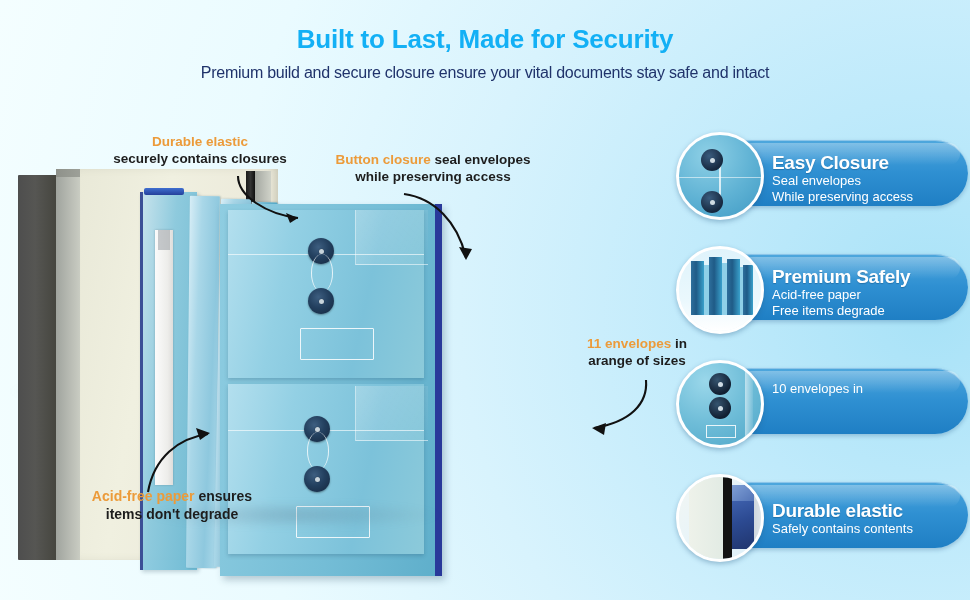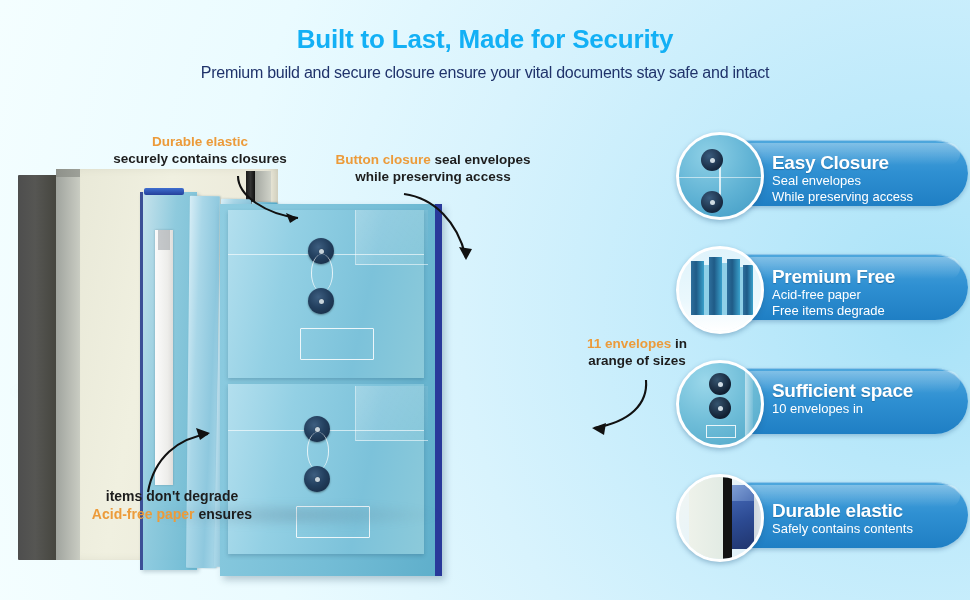--- a/index.html
+++ b/index.html
@@ -317,22 +317,22 @@
   <div class="callout" id="callout-button">
     <span class="ln"><span class="hl">Button closure</span><span class="dk"> seal envelopes</span></span>
     <span class="ln dk">while preserving access</span>
   </div>
   <svg class="arrow" style="left:400px;top:188px;" width="80" height="88" viewBox="0 0 80 88">
     <path d="M4 6 C34 10, 58 34, 66 70" fill="none" stroke="#111" stroke-width="2.1"></path>
     <path d="M66 72 L59 59 L72 61 Z" fill="#111"></path>
   </svg>
 
   <div class="callout" id="callout-acid">
+    <span class="ln"><span class="hl">Acid-free paper</span><span class="dk"> ensures</span></span>
     <span class="ln dk">items don't degrade</span>
-    <span class="ln"><span class="hl">Acid-free paper</span><span class="dk"> ensures</span></span>
   </div>
   <svg class="arrow" style="left:140px;top:418px;" width="80" height="80" viewBox="0 0 80 80">
     <path d="M8 74 C14 40, 38 20, 68 16" fill="none" stroke="#111" stroke-width="2.1"></path>
     <path d="M70 15 L56 10 L60 22 Z" fill="#111"></path>
   </svg>
 
   <div class="callout" id="callout-envelopes">
     <span class="ln"><span class="hl">11 envelopes</span><span class="dk"> in</span></span>
     <span class="ln dk">arange of sizes</span>
   </div>
@@ -356,41 +356,40 @@
           <div class="strand" style="top:26px;height:36px;"></div>
           <div class="b" style="left:22px;top:14px;"></div>
           <div class="b" style="left:22px;top:56px;"></div>
         </div>
       </div>
     </div>
 
     <div class="card" style="top:114px;">
       <div class="card-pill"></div>
       <div class="card-text">
-        <span class="card-title">Premium Free</span>
+        <span class="card-title">Premium Safely</span>
         <span class="card-line">Acid-free paper</span>
         <span class="card-line">Free items degrade</span>
       </div>
       <div class="card-icon">
         <div class="ic-inner ic2">
           <div class="sheet" style="left:12px;height:54px;"></div>
           <div class="sheetL" style="left:25px;height:50px;"></div>
           <div class="sheet" style="left:30px;height:58px;"></div>
           <div class="sheetL" style="left:43px;height:52px;"></div>
           <div class="sheet" style="left:48px;height:56px;"></div>
           <div class="sheetL" style="left:61px;height:48px;"></div>
           <div class="sheet" style="left:64px;height:50px;width:10px;"></div>
         </div>
       </div>
     </div>
 
     <div class="card" style="top:228px;">
       <div class="card-pill"></div>
       <div class="card-text">
-        <span class="card-title">Sufficient space</span>
         <span class="card-line">10 envelopes in</span>
       </div>
       <div class="card-icon">
         <div class="ic-inner ic3">
           <div class="edge"></div>
           <div class="b" style="top:10px;"></div>
           <div class="b" style="top:34px;"></div>
           <div class="lbl" style="top:62px;"></div>
         </div>
       </div>

